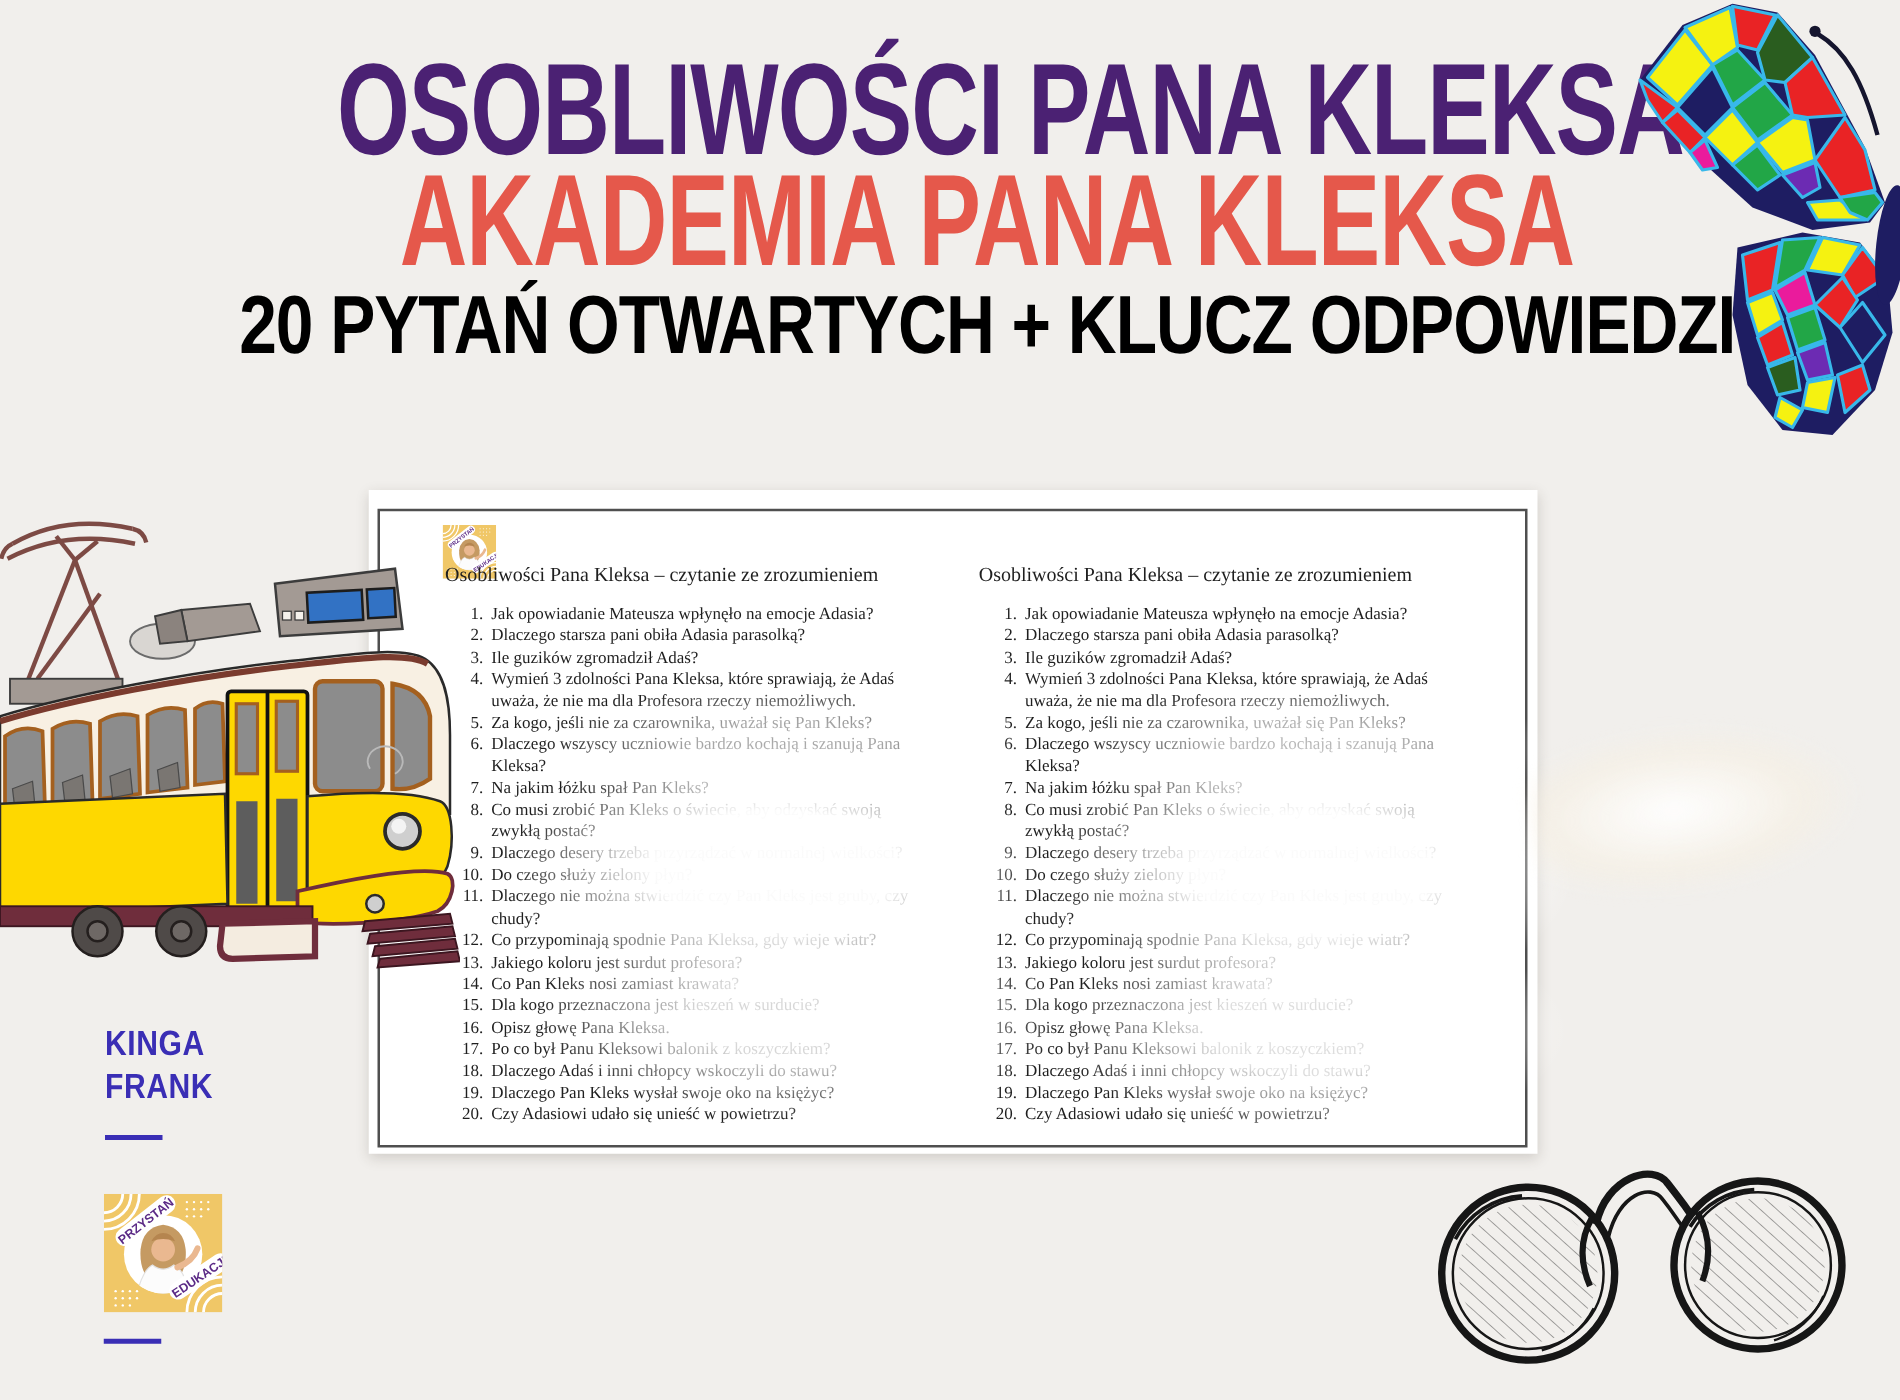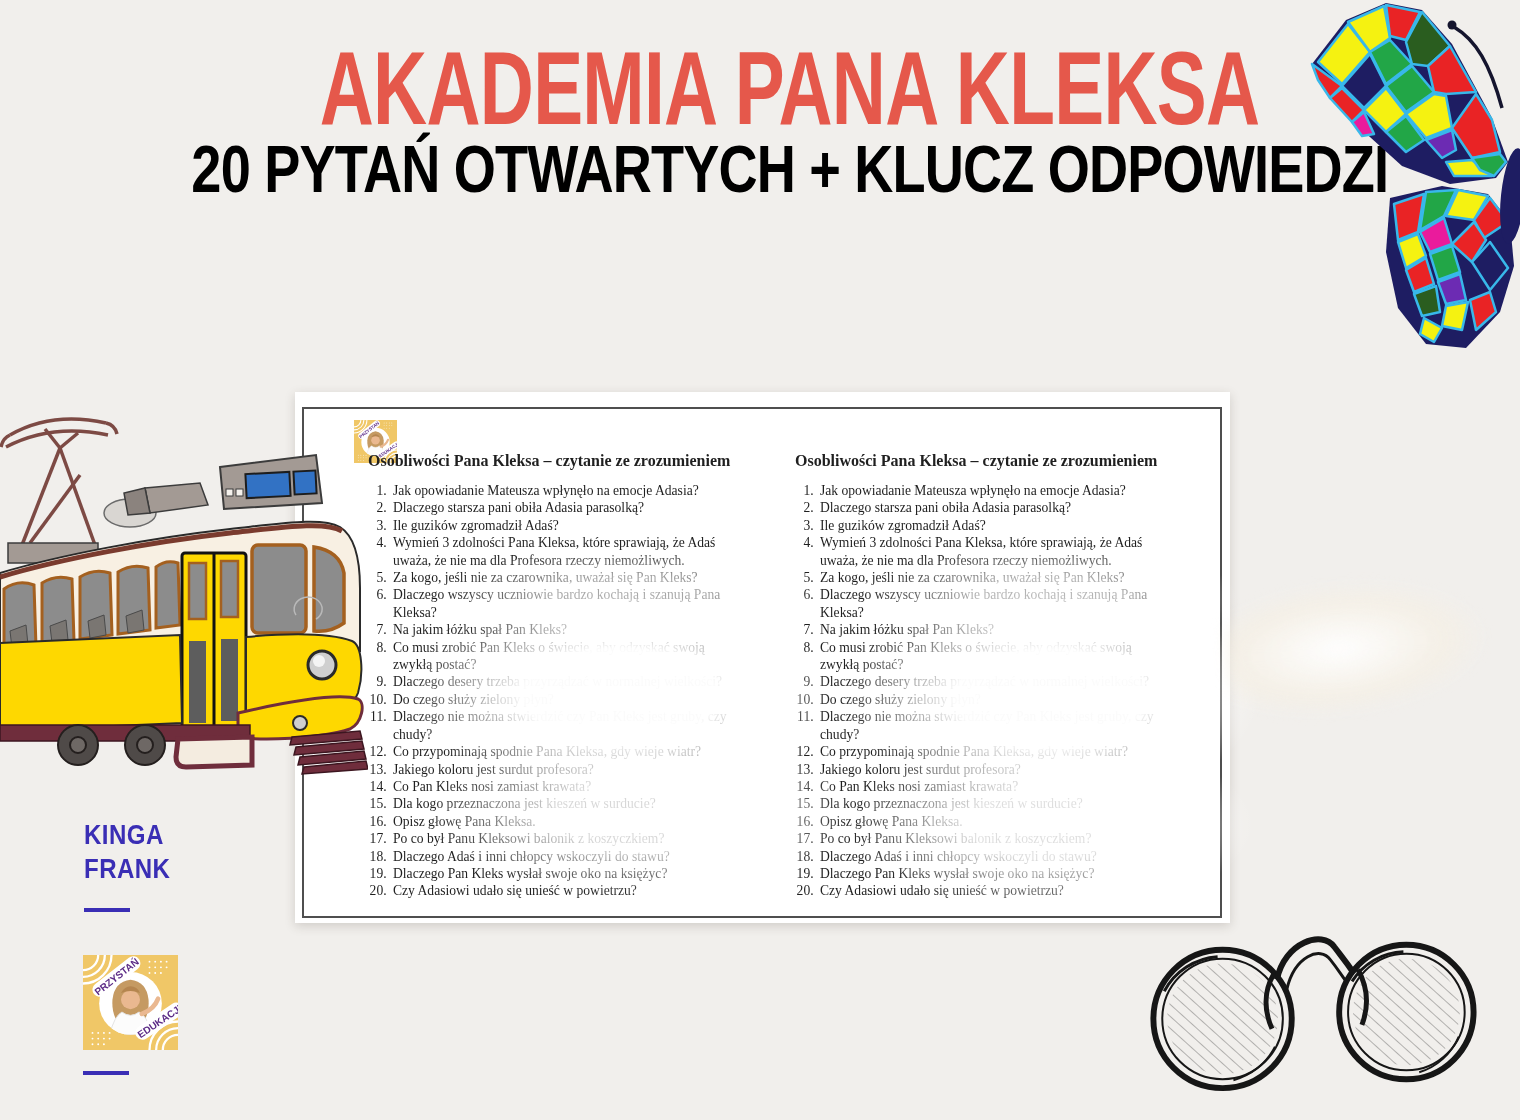--- a/index.html
+++ b/index.html
@@ -20,21 +20,21 @@
   .page{
     position:absolute;left:295px;top:392px;width:935px;height:531px;
     background:#ffffff;box-shadow:0 3px 10px rgba(60,50,40,.18);
   }
   .page-frame{position:absolute;left:7px;top:15px;right:8px;bottom:5px;border:2px solid #4f4f4f;}
   .doc-logo{position:absolute;left:59px;top:27px;width:43px;height:45px;}
   .doc-col{position:absolute;top:60px;width:380px;color:#1f1f1f;
     font-family:"Liberation Serif","DejaVu Serif",serif;}
   .doc-col.left{left:57px;}
   .doc-col.right{left:484px;}
-  .doc-heading{font-size:16px;font-weight:bold;margin:0 0 12px 16px;}
+  .doc-heading{font-size:16px;font-weight:normal;margin:0 0 12px 4px;}
   .doc-col ol{margin:0;padding:0 0 0 38px;font-size:13.6px;line-height:17.4px;}
   .doc-col ol li{padding-left:3px;}
   
   .fade{position:absolute;pointer-events:none;border-radius:50%;}
   .f1{left:110px;top:200px;width:430px;height:205px;background:radial-gradient(closest-side,rgba(255,255,255,.98) 45%,rgba(255,255,255,0) 100%);}
   .f2{left:545px;top:198px;width:420px;height:215px;background:radial-gradient(closest-side,rgba(255,255,255,.98) 45%,rgba(255,255,255,0) 100%);}
   .f3{left:130px;top:340px;width:430px;height:165px;background:radial-gradient(closest-side,rgba(255,255,255,.82) 40%,rgba(255,255,255,0) 100%);}
   .f4{left:550px;top:345px;width:410px;height:175px;background:radial-gradient(closest-side,rgba(255,255,255,.85) 40%,rgba(255,255,255,0) 100%);}
   .f5{left:140px;top:155px;width:390px;height:100px;background:radial-gradient(closest-side,rgba(255,255,255,.6) 40%,rgba(255,255,255,0) 100%);}
   .f6{left:565px;top:152px;width:380px;height:110px;background:radial-gradient(closest-side,rgba(255,255,255,.65) 40%,rgba(255,255,255,0) 100%);}
@@ -55,20 +55,21 @@
   .tram{position:absolute;left:0;top:393px;width:368px;height:385px;}
   .glasses{position:absolute;left:1125px;top:930px;width:374px;height:168px;}
   svg{display:block;}
 </style>
 </head>
 <body>
 
 <div class="canvas">
 
   <div class="title-block">
+    <span class="title-line t1"><span class="squeeze">OSOBLIWOŚCI PANA KLEKSA</span></span>
     <span class="title-line t2"><span class="squeeze">AKADEMIA PANA KLEKSA</span></span>
     <span class="title-line t4"><span class="squeeze">20 PYTAŃ OTWARTYCH + KLUCZ ODPOWIEDZI</span></span>
   </div>
 
   <div class="butterfly">
     <svg viewBox="0 0 226 366" width="226" height="366">
       <g stroke="#15152e" stroke-width="3.5" fill="none">
         <path d="M208,108 C196,64 182,40 160,27"></path>
         <circle cx="158" cy="25" r="4.5" fill="#15152e" stroke="none"></circle>
       </g>

